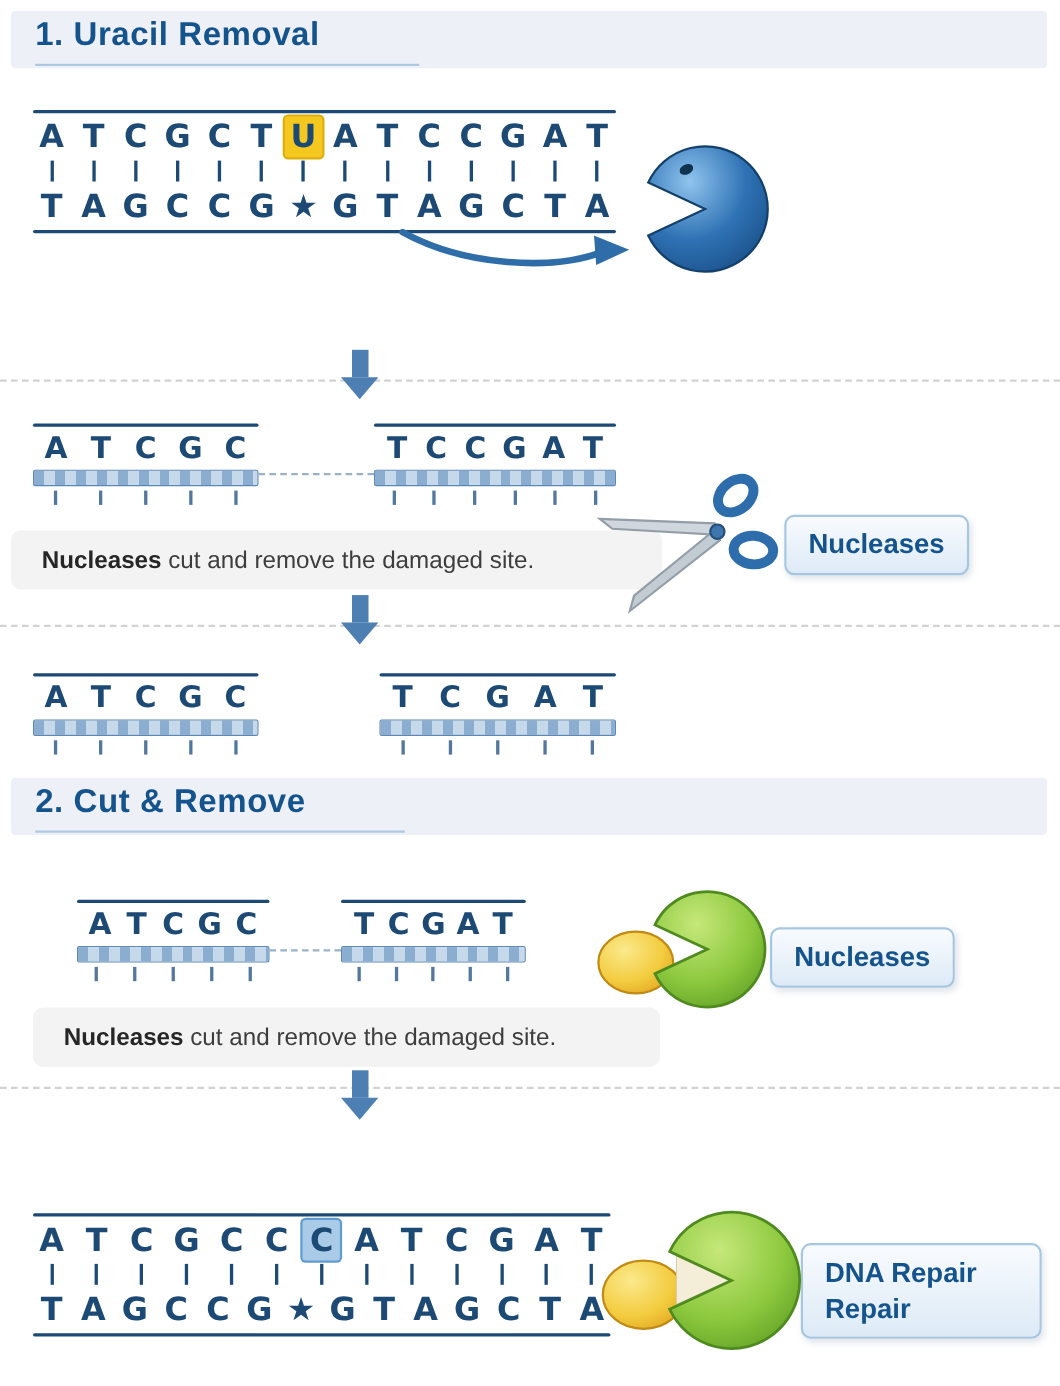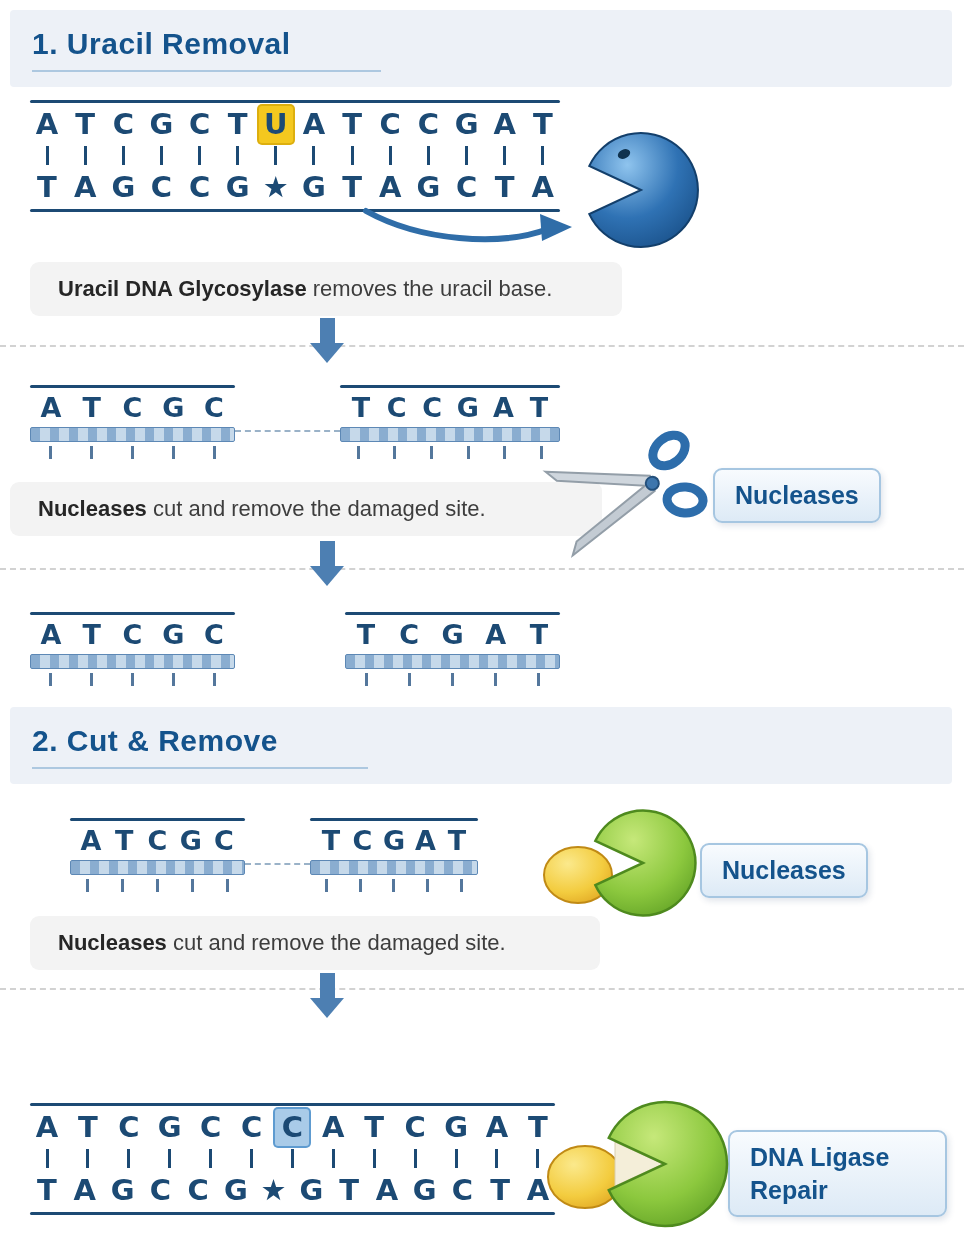--- a/index.html
+++ b/index.html
@@ -1,19 +1,19 @@
 <!DOCTYPE html>
 <html><head>
 <meta charset="utf-8">
 <style>
   html,body{margin:0;padding:0;background:#ffffff;}
   body{width:964px;height:1260px;overflow:hidden;}
   .page{position:relative;width:964px;height:1260px;background:#ffffff;font-family:"Liberation Sans",sans-serif;}
 
-  .sec-header{position:absolute;left:10px;width:942px;height:77px;background:#edf1f7;border-radius:4px;
+  .sec-header{position:absolute;left:10px;width:942px;height:52px;background:#edf1f7;border-radius:4px;
     display:flex;align-items:center;padding-left:22px;box-sizing:border-box;}
   .sec-title{font-size:30px;font-weight:bold;color:#14538c;letter-spacing:.5px;
     border-bottom:2px solid #adc8e0;padding:2px 90px 9px 0;}
 
   .duplex{position:absolute;}
   .strand-line{height:3px;background:#1c4a74;border-radius:2px;}
   .letters{display:flex;justify-content:space-between;margin:3px 0;}
   .base{width:34px;text-align:center;font-size:29px;font-weight:bold;color:#1c4a74;line-height:37px;
     font-family:"DejaVu Sans",sans-serif;border-radius:3px;}
   .hl-yellow{background:#f4c81f;box-shadow:0 0 0 2px #ddaf0e;}
@@ -150,23 +150,20 @@
       <radialGradient id="bgrad" cx="35%" cy="28%" r="85%">
         <stop offset="0%" stop-color="#8fc4ee"></stop>
         <stop offset="55%" stop-color="#2f72b4"></stop>
         <stop offset="100%" stop-color="#184e86"></stop>
       </radialGradient>
     </defs>
     <path d="M63,62 L11.3,37.9 A57,57 0 1 1 11.3,86.1 Z" fill="url(#bgrad)" stroke="#133f6b" stroke-width="2"></path>
     <ellipse cx="46" cy="26" rx="6.5" ry="4.5" fill="#10334f" transform="rotate(-25 46 26)"></ellipse>
   </svg>
 
-  <div class="caption" style="left:30px;top:262px;width:592px;">
-    <span class="b">Uracil DNA Glycosylase</span><span> removes the uracil base.</span>
-  </div>
 
   <div class="divider-dash" style="top:345px;"></div>
   <div class="down-arrow" style="left:310px;top:318px;">
     <div class="da-shaft"></div>
     <div class="da-head"></div>
   </div>
 
   <div class="gap-strand" style="left:30px;top:385px;">
     <div class="segment" style="width:205px;">
       <div class="seg-line"></div>
@@ -431,17 +428,17 @@
         <stop offset="0%" stop-color="#c6e87a"></stop>
         <stop offset="60%" stop-color="#8cc83e"></stop>
         <stop offset="100%" stop-color="#5d9e23"></stop>
       </radialGradient>
     </defs>
     <ellipse cx="40" cy="85" rx="37" ry="31" fill="url(#ygrad3)" stroke="#c08a15" stroke-width="2"></ellipse>
     <path d="M118,72 L70,50 L70,94 Z" fill="#f4eed9" stroke="#d8ceae" stroke-width="1"></path>
     <path d="M120,72 L63.8,45.8 A62,62 0 1 1 63.8,98.2 Z" fill="url(#ggrad3)" stroke="#4e8a1e" stroke-width="2.5"></path>
   </svg>
   <div class="label-box" style="left:728px;top:1130px;min-width:175px;">
-    <div>DNA Ligase</div>
+    <div>DNA Repair</div>
     <div>Repair</div>
   </div>
 
 </div>
 
 </body></html>

